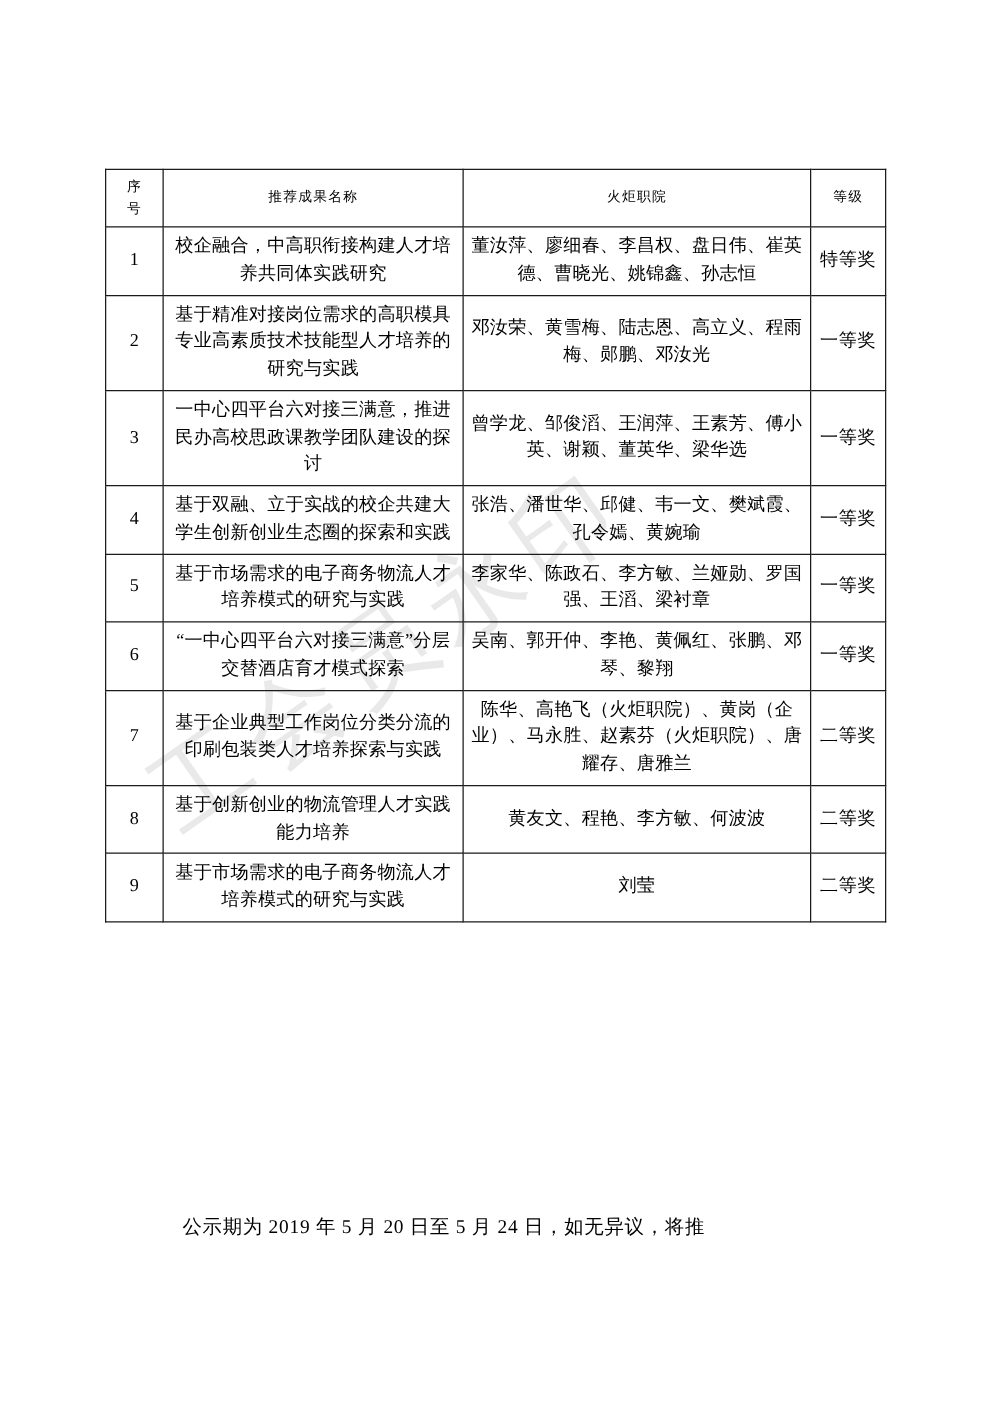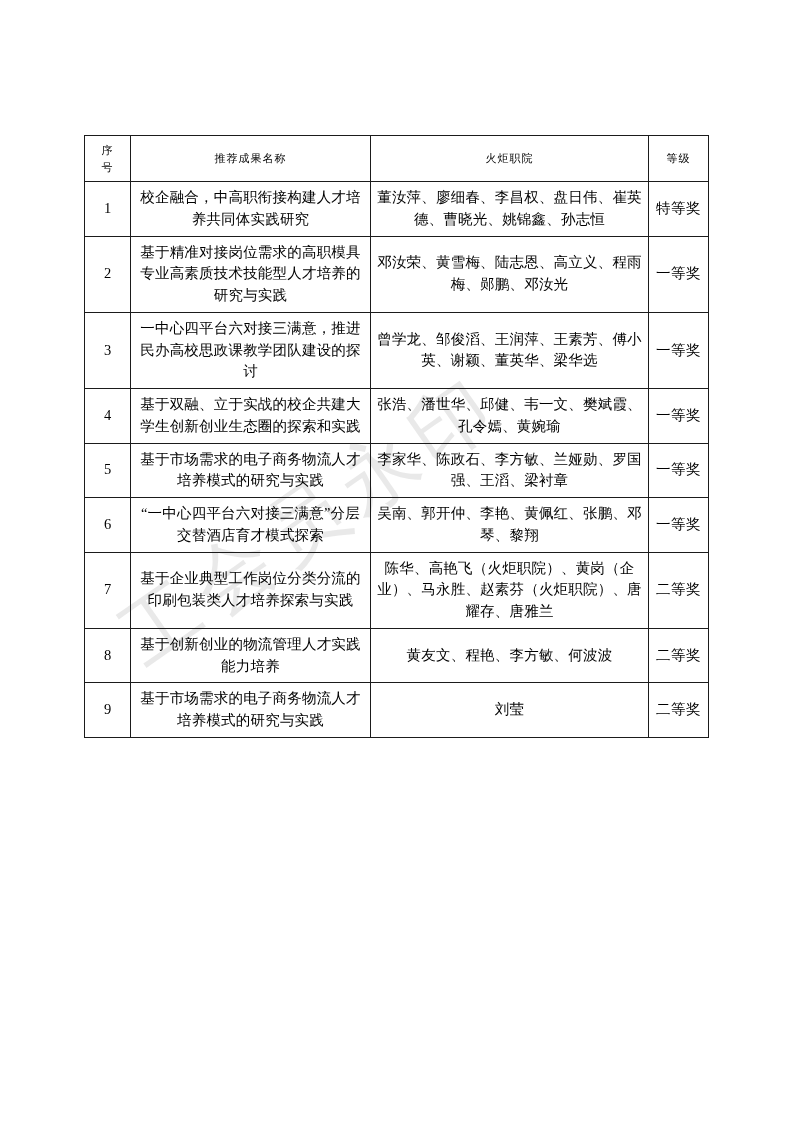--- a/index.html
+++ b/index.html
@@ -170,14 +170,15 @@
       </tr>
       <tr>
         <td class="cell-no">9</td>
         <td class="cell-name">基于市场需求的电子商务物流人才培养模式的研究与实践</td>
         <td class="cell-people">刘莹</td>
         <td class="cell-level">二等奖</td>
       </tr>
     </tbody>
   </table>
 
+  <div class="footnote">公示期为 2019 年 5 月 20 日至 5 月 24 日，如无异议，将推</div>
 
 </div>
 
 </body></html>

